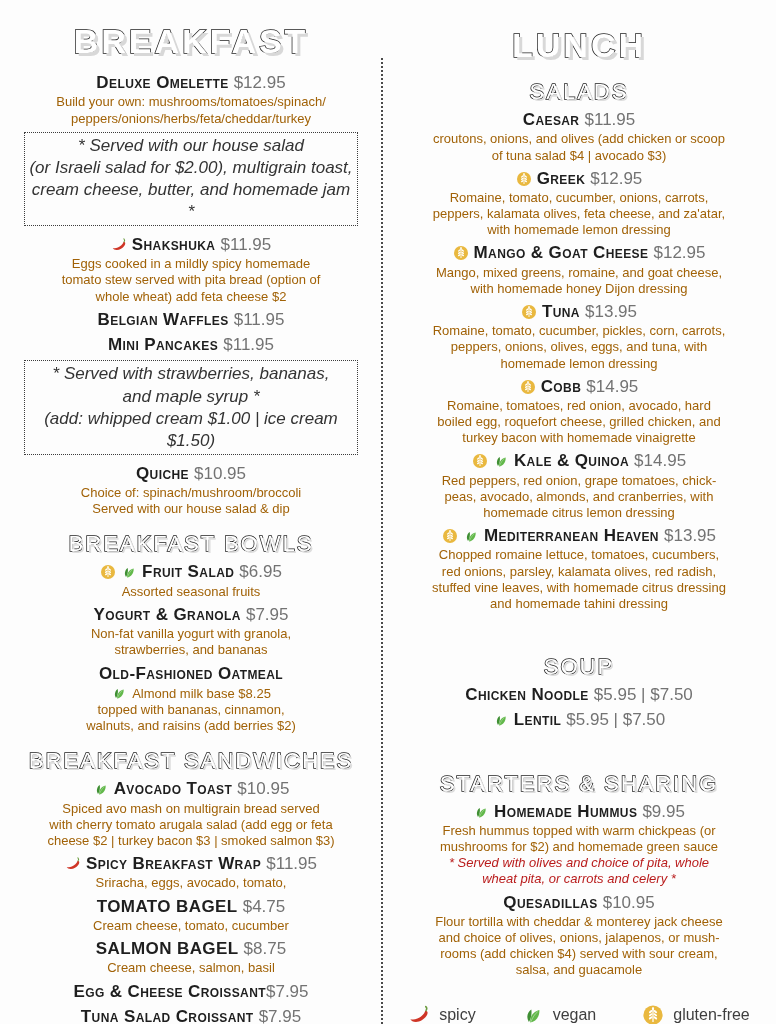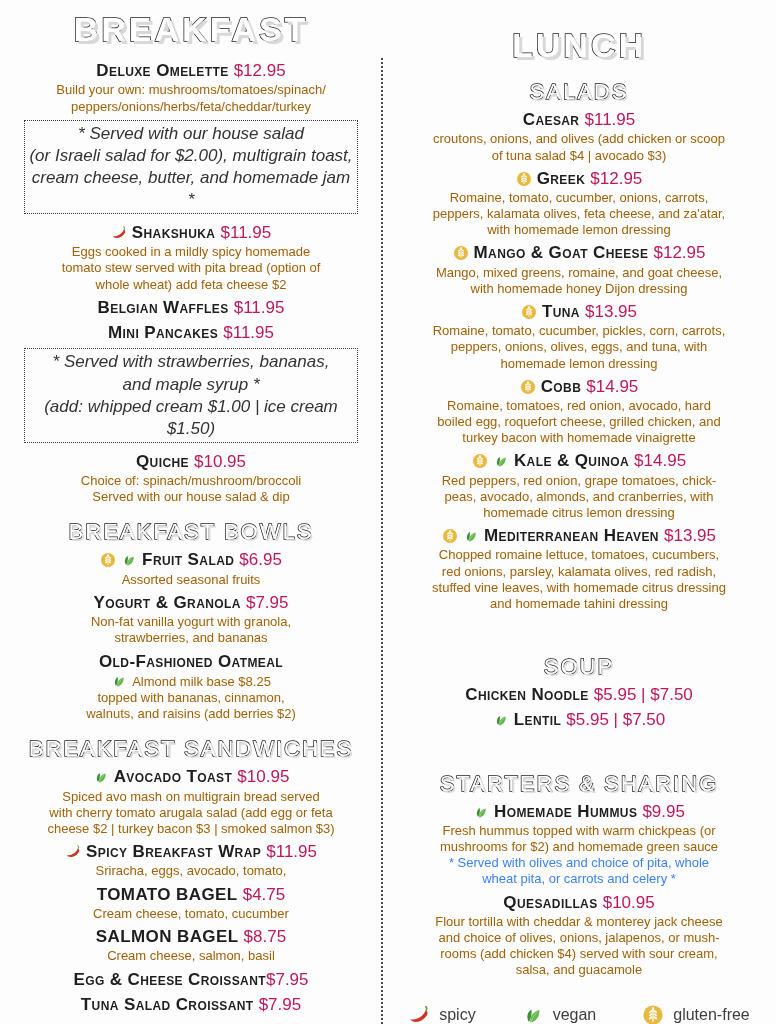--- a/index.html
+++ b/index.html
@@ -1,35 +1,35 @@
 <!DOCTYPE html>
 <html><head>
 <meta charset="utf-8">
 <style>
   html,body{margin:0;padding:0;overflow:hidden;background:#fff;}
   .menu{position:relative;width:776px;height:1024px;background:#fdfdfd;display:flex;
         font-family:"Liberation Sans","DejaVu Sans",sans-serif;color:#3e3e3e;}
   .col{box-sizing:border-box;text-align:center;}
-  .col.left{width:382px;padding:0 8px;}
+  .col.left{width:382px;padding:12px 8px;}
   .col.right{width:394px;padding:16px 8px;}
   .divider{position:absolute;left:381px;top:58px;bottom:0;width:0;border-left:2px dotted #4a4a4a;}
   .outline{color:#fff;-webkit-text-stroke:1.5px #1c1c1c;paint-order:stroke fill;}
   .page-title{font-size:34px;font-weight:800;letter-spacing:3px;margin:10px 0 12px;
               text-shadow:3px 3px 0 #d8d8d8;}
   .section-head{font-size:22px;font-weight:400;letter-spacing:2px;margin:14px 0 5px;
                 text-shadow:2px 2px 0 #dedede;}
   [data-name="lunch-items"] .section:nth-child(2) .section-head{margin-top:42px;}
   [data-name="lunch-items"] .section:nth-child(3) .section-head{margin-top:40px;}
   .item{margin-bottom:5px;}
   .name-line{font-size:17px;font-weight:700;line-height:1.2;margin:1px 0;color:#1e1e1e;}
   .iname{font-variant:small-caps;font-variant-caps:small-caps;letter-spacing:.4px;}
-  .price{font-weight:400;margin-left:.3em;color:#be185d;}
+  .price{font-weight:400;margin-left:.3em;color:#737373;}
   .price.tight{margin-left:0;}
   .desc-line{font-size:13px;line-height:1.24;color:#a16207;}
-  .desc-line.italic{color:#3b82f6;}
+  .desc-line.italic{font-style:italic;color:#b91c1c;}
   .note-box{border:1.6px dotted #3c3c3c;margin:3px 16px 9px;padding:2px 4px;
             font-style:italic;font-size:17px;line-height:1.3;color:#333;}
   .ic{display:inline-block;width:16px;height:16px;margin-right:5px;vertical-align:-3px;}
   .ic svg{width:100%;height:100%;display:block;}
   .legend{display:flex;justify-content:center;align-items:center;gap:46px;
           margin-top:26px;font-size:16px;color:#3e3e3e;}
   .legend .ic{width:22px;height:22px;vertical-align:-5px;}
   .legend-item{display:inline-flex;align-items:center;gap:4px;}
 </style>
 </head>

